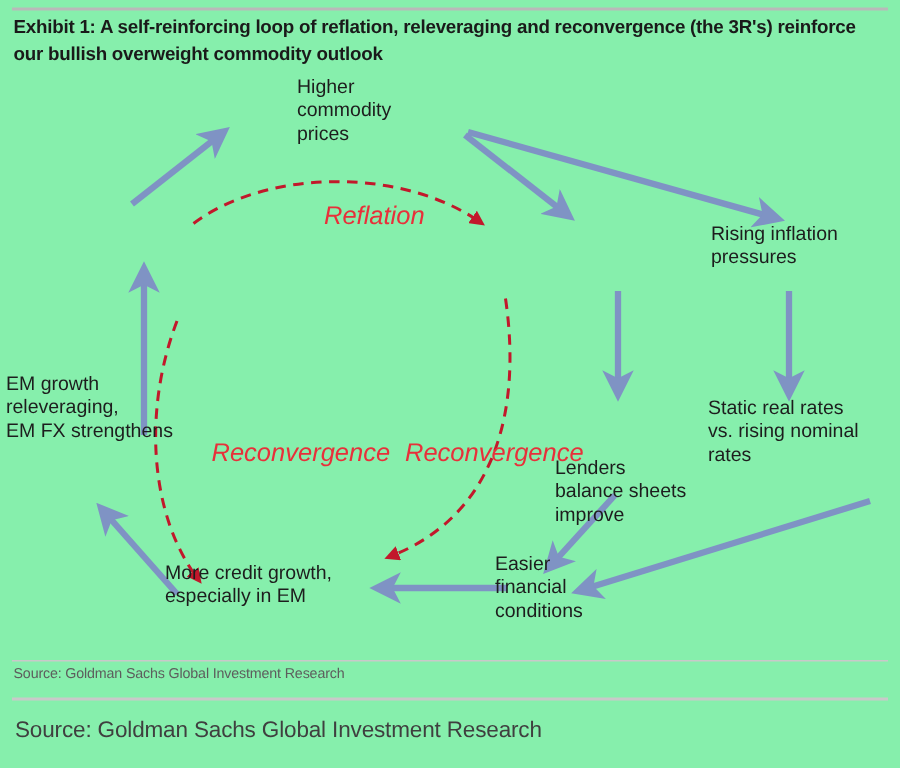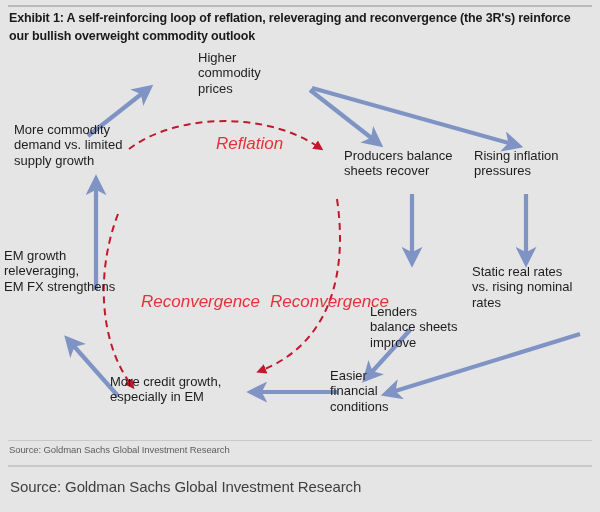--- a/index.html
+++ b/index.html
@@ -11,21 +11,21 @@
     width: 600px;
     height: 512px;
     font-family: "Liberation Sans", sans-serif;
     color: #231f20;
     overflow: hidden;
   }
   #exhibit {
     position: relative;
     width: 600px;
     height: 512px;
-    background: #e5e5e5;
+    background: #86efac;
   }
   .top-rule {
     position: absolute;
     left: 8px;
     top: 5px;
     width: 584px;
     height: 2px;
     background: #b9b9b9;
   }
   .exhibit-title {
@@ -137,26 +137,21 @@
         <path d="M129,105 C175,70 265,66 320,104"></path>
         <path d="M118,170 C95,230 100,300 132,342"></path>
         <path d="M337,155 C348,230 330,300 260,327"></path>
       </g>
     </svg>
 
     <div class="node" style="left:198px; top:6px; width:120px;">Higher
 commodity
 prices</div>
 
-    <div class="node" style="left:14px; top:78px; width:160px;">More commodity
-demand vs. limited
-supply growth</div>
 
-    <div class="node" style="left:344px; top:104px; width:130px;">Producers balance
-sheets recover</div>
 
     <div class="node" style="left:474px; top:104px; width:122px;">Rising inflation
 pressures</div>
 
     <div class="node" style="left:4px; top:204px; width:140px;">EM growth
 releveraging,
 EM FX strengthens</div>
 
     <div class="node" style="left:370px; top:220px; width:104px;margin-top:40px;">Lenders
 balance sheets

